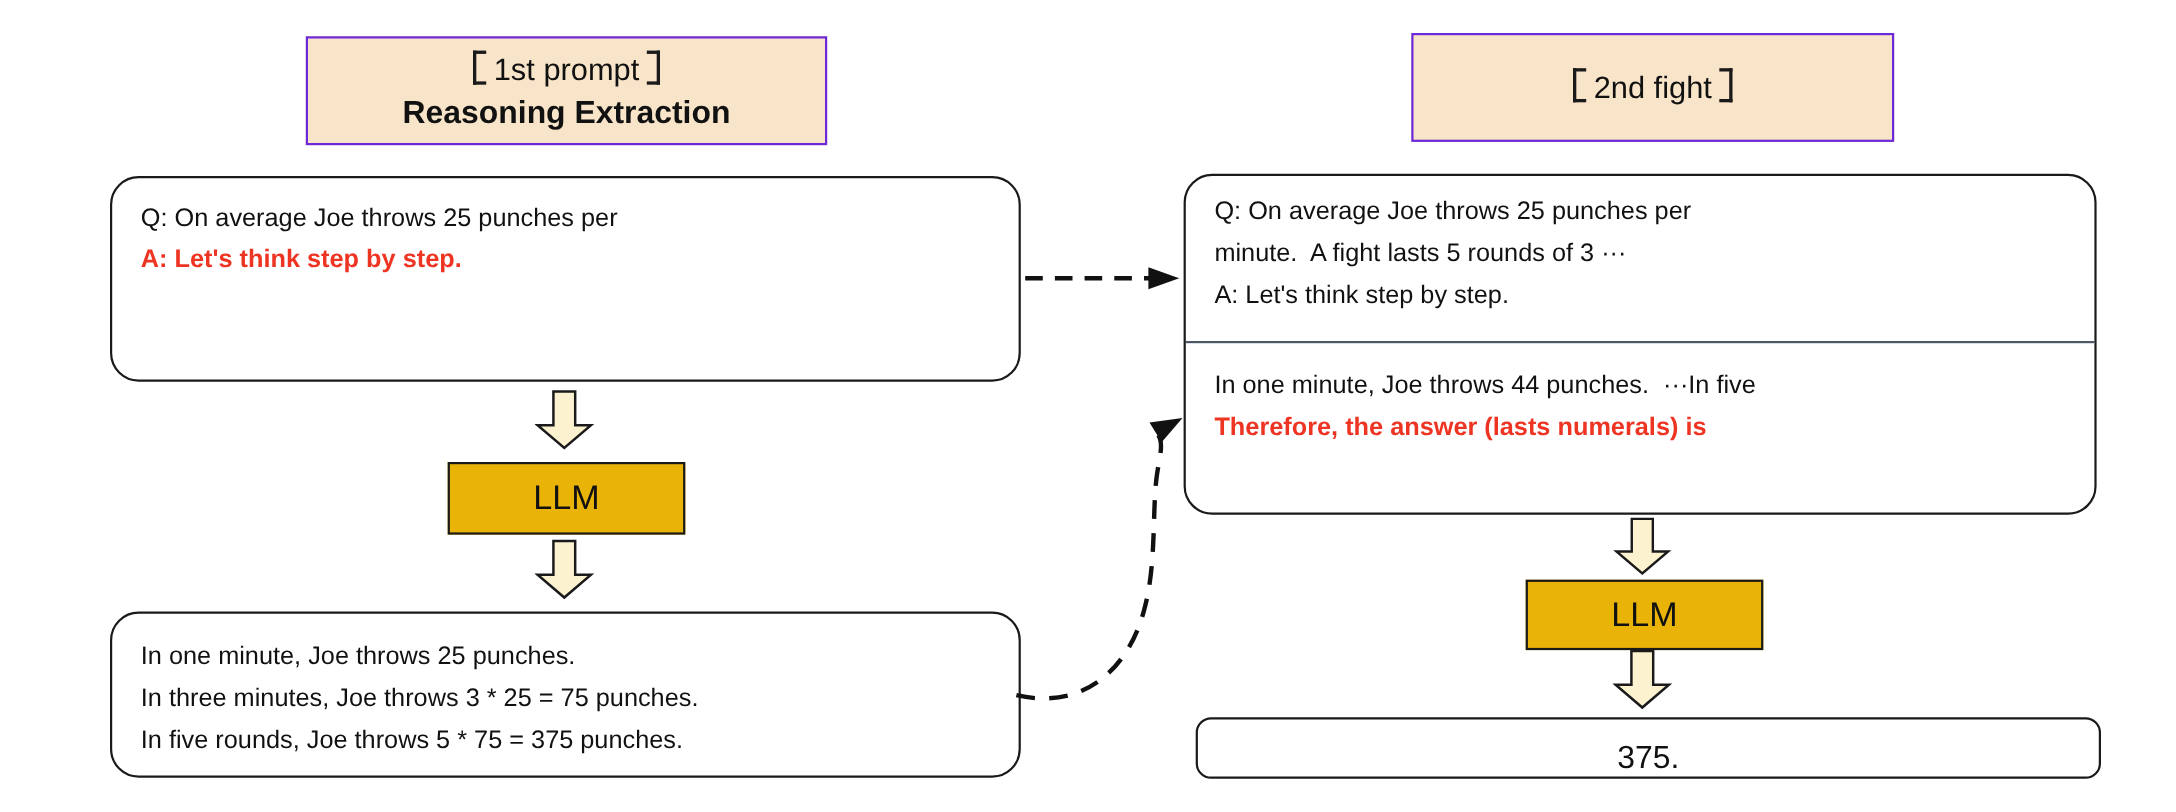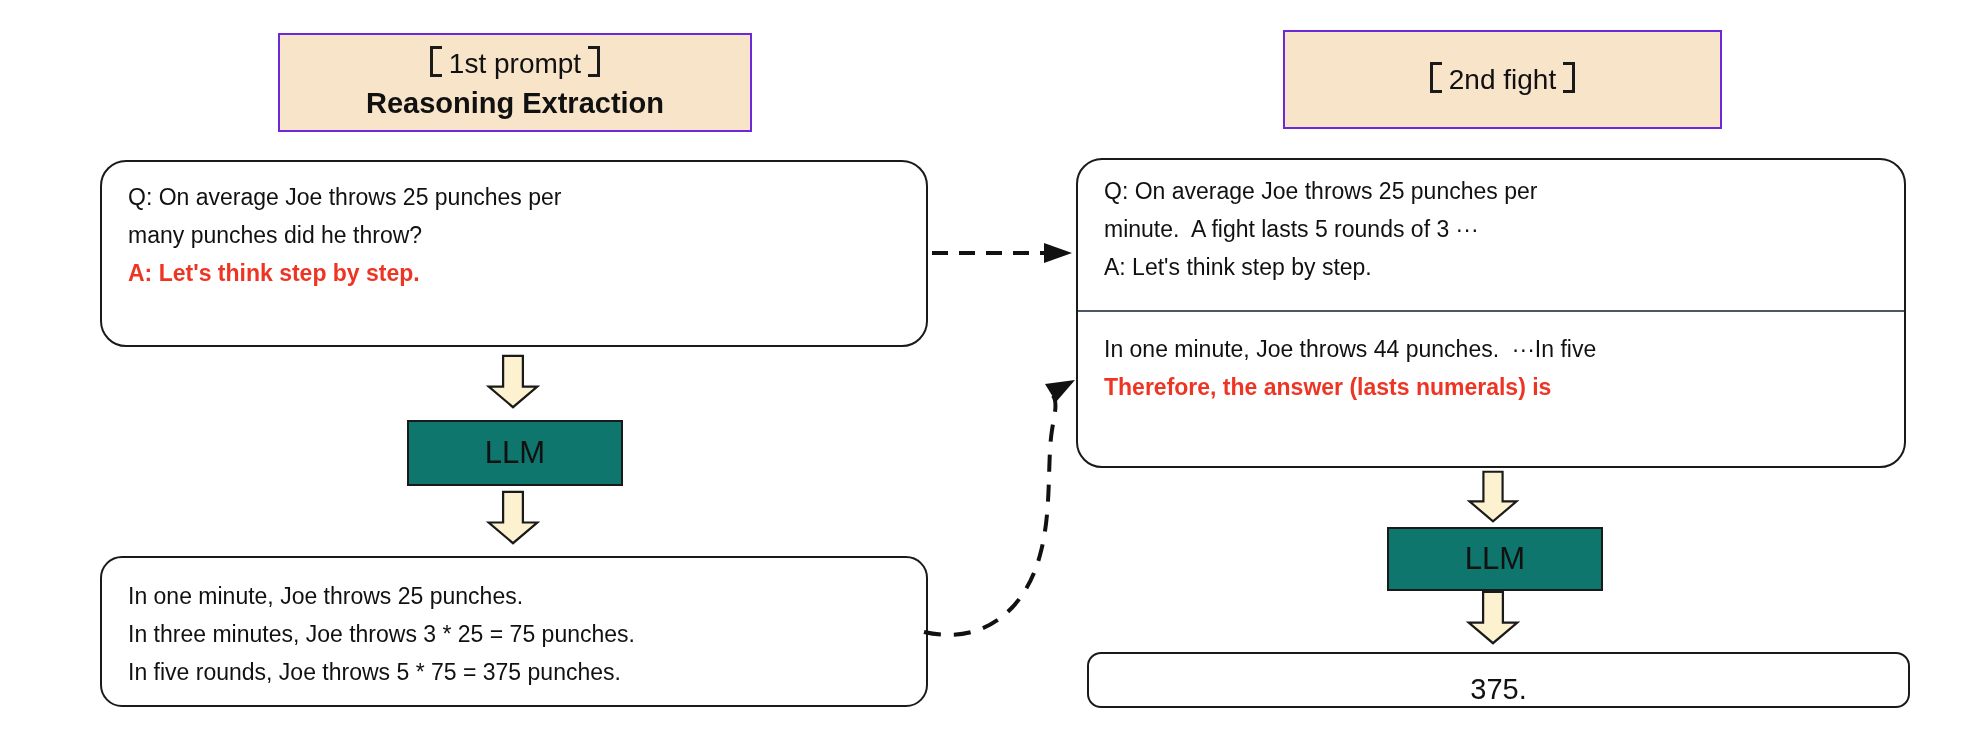--- a/index.html
+++ b/index.html
@@ -25,21 +25,21 @@
 
   
   .rbox {
     background:#ffffff; border:2.5px solid #1a1a1a; border-radius:26px;
   }
   .tline { font-size:23px; line-height:38px; white-space:pre; }
   .red { color:#ee3524; font-weight:700; }
 
   
   .llm {
-    background:#0f766e; border:2px solid #1a1a1a;
+    background:#eab308; border:2px solid #1a1a1a;
     display:flex; align-items:center; justify-content:center;
     font-size:31px;
   }
 
   .divider { position:absolute; left:0; right:0; height:2px; background:#4d5866; }
 
   .ansbox {
     background:#ffffff; border:2px solid #1a1a1a; border-radius:14px;
     display:flex; align-items:flex-end; justify-content:center;
     font-size:29px;
@@ -52,41 +52,40 @@
 
 <div id="canvas">
 
   <div class="abs hdr" style="left:278px; top:33px; width:470px; height:95px;">
     <div class="h-line1"><span class="lbracket"></span><span>1st prompt</span><span class="rbracket"></span></div>
     <div class="h-line2">Reasoning Extraction</div>
   </div>
 
   <div class="abs rbox" style="left:100px; top:160px; width:828px; height:187px; padding:16px 26px; box-sizing:border-box;">
     <div class="tline">Q: On average Joe throws 25 punches per</div>
-    <div class="tline">many punches did he throw?</div>
     <div class="tline red">A: Let's think step by step.</div>
   </div>
 
   <div class="abs" style="left:486px; top:353px;">
     <svg width="54" height="58" viewBox="0 0 60 62">
       <path d="M19 2 H41 V36 H57 L30 59 L3 36 H19 Z" fill="#fdf2d0" stroke="#1a1a1a" stroke-width="2.5"></path>
     </svg>
   </div>
 
   <div class="abs llm" style="left:407px; top:420px; width:212px; height:62px;">
     <span>LLM</span>
   </div>
 
   <div class="abs" style="left:486px; top:489px;">
     <svg width="54" height="58" viewBox="0 0 60 62">
       <path d="M19 2 H41 V36 H57 L30 59 L3 36 H19 Z" fill="#fdf2d0" stroke="#1a1a1a" stroke-width="2.5"></path>
     </svg>
   </div>
 
-  <div class="abs rbox" style="left:100px; top:556px; width:828px; height:151px; padding:19px 26px; box-sizing:border-box;border-radius:22px;">
+  <div class="abs rbox" style="left:100px; top:556px; width:828px; height:151px; padding:19px 26px; box-sizing:border-box;">
     <div class="tline">In one minute, Joe throws 25 punches.</div>
     <div class="tline">In three minutes, Joe throws 3 * 25 = 75 punches.</div>
     <div class="tline">In five rounds, Joe throws 5 * 75 = 375 punches.</div>
   </div>
 
   <div class="abs hdr" style="left:1283px; top:30px; width:435px; height:95px;">
     <div class="h-line1"><span class="lbracket"></span><span>2nd fight</span><span class="rbracket"></span></div>
   </div>
 
   <div class="abs rbox" style="left:1076px; top:158px; width:830px; height:310px; box-sizing:border-box;">

